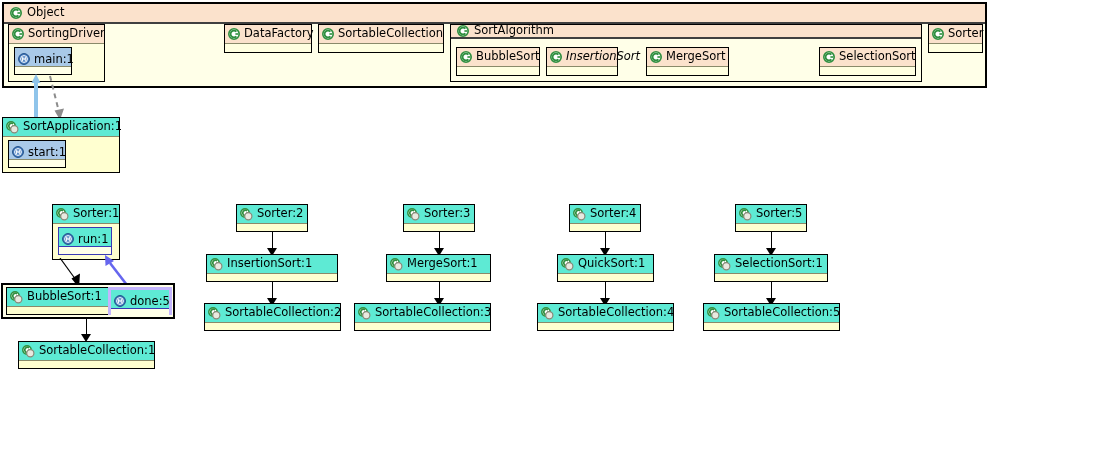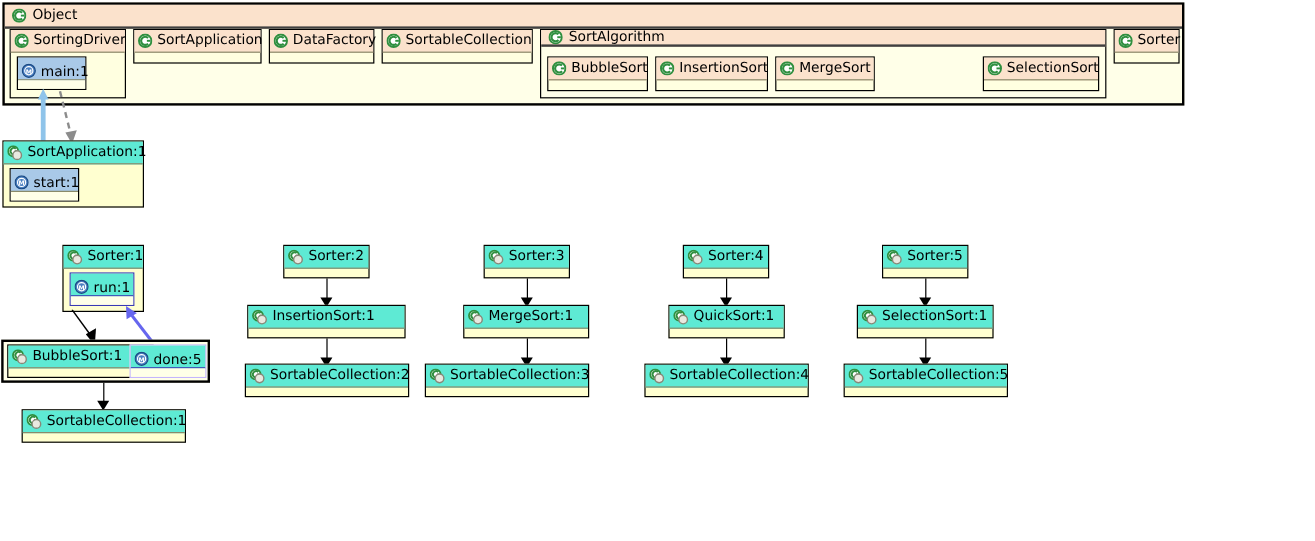--- a/index.html
+++ b/index.html
@@ -113,32 +113,20 @@
           <circle cx="6" cy="6" r="5.4" fill="#4a7fc1" stroke="#1b4a84" stroke-width="1"></circle>
           <circle cx="6" cy="6" r="3.4" fill="none" stroke="#ffffff" stroke-width="1"></circle>
           <text x="6" y="8.3" font-size="5.2" fill="#ffffff" text-anchor="middle" font-family="DejaVu Sans, sans-serif" font-weight="bold">M</text>
         </svg>
       </span>
       <span class="lbl">main:1</span>
     </div>
     <div class="body"></div>
   </div>
 
-  <div class="cls node" style="left:111px;top:24px;width:107px;height:29px;">
-    <div class="hdr">
-      <span class="ico">
-        <svg width="12" height="12" viewBox="0 0 12 12">
-          <circle cx="6" cy="6" r="5.2" fill="#ffffff" stroke="#2f8f3f" stroke-width="1.6"></circle>
-          <path d="M8.4 3.6 A3.4 3.4 0 1 0 8.4 8.4" fill="none" stroke="#2f8f3f" stroke-width="1.8"></path>
-          <rect x="7.4" y="5.2" width="3" height="1.6" fill="#2f8f3f"></rect>
-        </svg>
-      </span>
-      <span class="lbl">SortApplication</span>
-    </div>
-  </div>
 
   <div class="cls node" style="left:224px;top:24px;width:88px;height:29px;">
     <div class="hdr">
       <span class="ico">
         <svg width="12" height="12" viewBox="0 0 12 12">
           <circle cx="6" cy="6" r="5.2" fill="#ffffff" stroke="#2f8f3f" stroke-width="1.6"></circle>
           <path d="M8.4 3.6 A3.4 3.4 0 1 0 8.4 8.4" fill="none" stroke="#2f8f3f" stroke-width="1.8"></path>
           <rect x="7.4" y="5.2" width="3" height="1.6" fill="#2f8f3f"></rect>
         </svg>
       </span>
@@ -177,21 +165,21 @@
       <span class="ico">
         <svg width="12" height="12" viewBox="0 0 12 12">
           <circle cx="6" cy="6" r="5.2" fill="#ffffff" stroke="#2f8f3f" stroke-width="1.6"></circle>
           <path d="M8.4 3.6 A3.4 3.4 0 1 0 8.4 8.4" fill="none" stroke="#2f8f3f" stroke-width="1.8"></path>
           <rect x="7.4" y="5.2" width="3" height="1.6" fill="#2f8f3f"></rect>
         </svg>
       </span>
       <span class="lbl">BubbleSort</span>
     </div>
   </div>
-  <div class="cls node" style="left:546px;top:47px;width:94px;height:29px;">
+  <div class="cls node" style="left:546px;top:47px;width:72px;height:29px;font-style:italic;">
     <div class="hdr">
       <span class="ico">
         <svg width="12" height="12" viewBox="0 0 12 12">
           <circle cx="6" cy="6" r="5.2" fill="#ffffff" stroke="#2f8f3f" stroke-width="1.6"></circle>
           <path d="M8.4 3.6 A3.4 3.4 0 1 0 8.4 8.4" fill="none" stroke="#2f8f3f" stroke-width="1.8"></path>
           <rect x="7.4" y="5.2" width="3" height="1.6" fill="#2f8f3f"></rect>
         </svg>
       </span>
       <span class="lbl">InsertionSort</span>
     </div>
@@ -313,21 +301,21 @@
         <svg width="13" height="13" viewBox="0 0 13 13">
           <circle cx="5" cy="5" r="4.2" fill="#ffffff" stroke="#2f8f3f" stroke-width="1.5"></circle>
           <path d="M7.2 2.9 A2.7 2.7 0 1 0 7.2 7.1" fill="none" stroke="#2f8f3f" stroke-width="1.6"></path>
           <rect x="6.3" y="4.3" width="2.4" height="1.4" fill="#2f8f3f"></rect>
           <circle cx="8.3" cy="8.3" r="3.6" fill="#e9e9e0" stroke="#888878" stroke-width="1.2"></circle>
         </svg>
       </span>
       <span class="lbl">BubbleSort:1</span>
     </div>
   </div>
-  <div class="mbox m-strong" style="left:108px;top:287px;width:64px;height:28px;border:1px solid #c4b5fd;">
+  <div class="mbox m-strong" style="left:108px;top:287px;width:64px;height:28px;border:3px solid #c4b5fd;">
     <div class="hdr" style="border-bottom:1px solid #3a3ab4;">
       <span class="ico">
         <svg width="12" height="12" viewBox="0 0 12 12">
           <circle cx="6" cy="6" r="5.4" fill="#4a7fc1" stroke="#1b4a84" stroke-width="1"></circle>
           <circle cx="6" cy="6" r="3.4" fill="none" stroke="#ffffff" stroke-width="1"></circle>
           <text x="6" y="8.3" font-size="5.2" fill="#ffffff" text-anchor="middle" font-family="DejaVu Sans, sans-serif" font-weight="bold">M</text>
         </svg>
       </span>
       <span class="lbl">done:5</span>
     </div>

